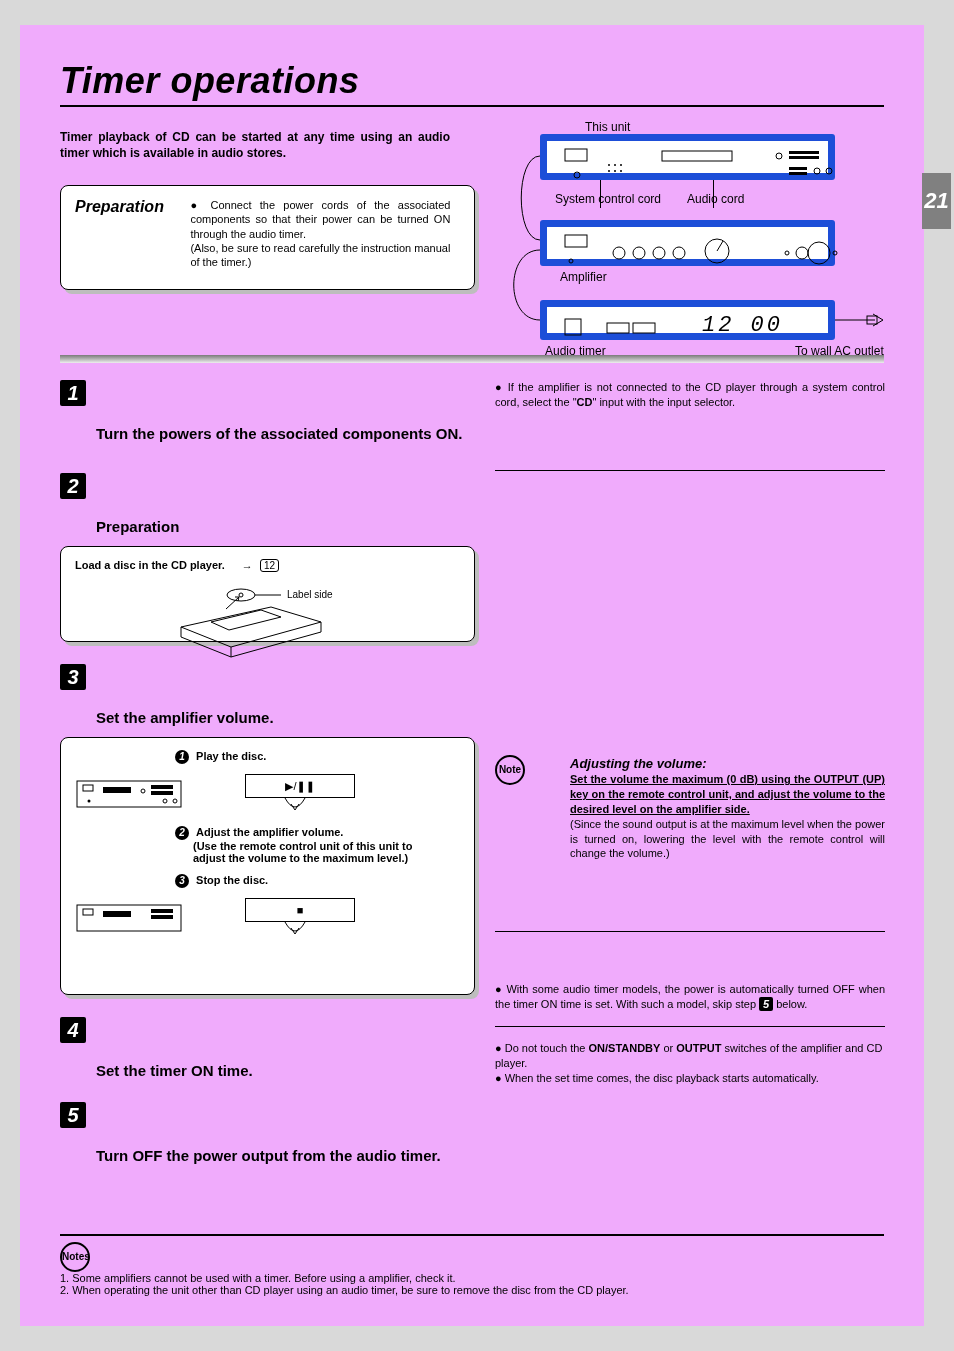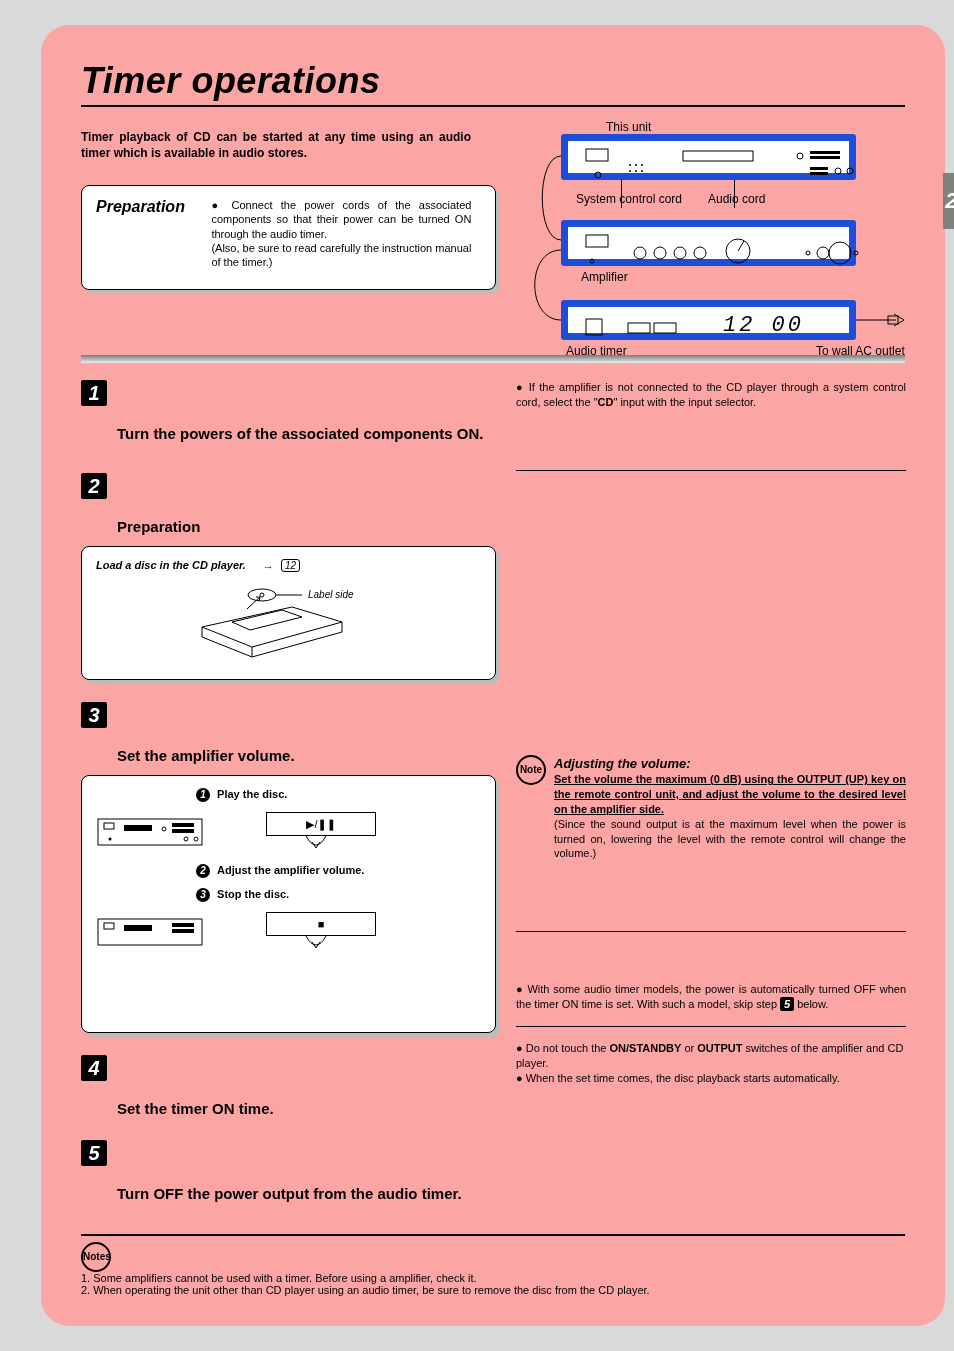--- a/index.html
+++ b/index.html
@@ -1,17 +1,17 @@
 <!DOCTYPE html>
 <html><head>
 <meta charset="utf-8">
 <style>
   * { box-sizing: border-box; margin: 0; padding: 0; }
   html, body { width: 954px; height: 1351px; font-family: Arial, Helvetica, sans-serif; background:#d9d9d9; }
-  .page { position:absolute; left:41px; top:25px; width:904px; height:1301px; background:#fca5a5;border-radius:28px; }
+  .page { position:absolute; left:20px; top:25px; width:904px; height:1301px; background:#f0abfc; }
   .inner { position:relative; width:100%; height:100%; padding:35px 40px 20px 40px; }
   .title { font-size:36px; font-weight:bold; font-style:italic; color:#000; letter-spacing:0.5px; }
   .title-rule { height:2px; background:#000; width:100%; margin-top:3px; }
   .intro { font-size:12px; font-weight:bold; margin-top:22px; width:390px; line-height:1.35; text-align:justify; }
   .side-tab { position:absolute; right:-27px; top:148px; width:29px; height:56px; background:#808080; color:#fff; font-size:22px; font-style:italic; font-weight:bold; display:flex; align-items:center; justify-content:center; }
   .prep-box-wrap { position:absolute; left:40px; top:160px; width:415px; }
   .prep-box { background:#fff; border:1px solid #000; border-radius:8px; padding:12px 12px 20px 14px; box-shadow: 4px 4px 0 #bdbdbd; }
   .prep-head { font-size:16px; font-weight:bold; font-style:italic; display:inline-block; vertical-align:top; }
   .prep-list { display:inline-block; vertical-align:top; margin-left:22px; width:260px; font-size:11px; line-height:1.3; text-align:justify; }
   .prep-list .bul::before { content:"● "; }
@@ -130,21 +130,21 @@
 
       <div class="step-row">
         <span class="stepnum">1</span>
         <span class="step-title">Turn the powers of the associated components ON.</span>
       </div>
 
       <div class="step-row" style="margin-top:30px;">
         <span class="stepnum">2</span>
         <span class="step-title">Preparation</span>
       </div>
-      <div class="content-box" style="height:134px; position:relative;font-style:italic;">
+      <div class="content-box" style="height:96px; position:relative;">
         <span class="small-bold">Load a disc in the CD player.</span>
         <span class="arr" style="margin-left:14px;"></span>
         <span class="pageref">12</span>
         <div style="position:absolute; left:110px; top:30px;">
           <svg width="170" height="90">
             <ellipse cx="70" cy="18" rx="14" ry="6" fill="none" stroke="#000"></ellipse>
             <circle cx="70" cy="18" r="2" fill="none" stroke="#000"></circle>
             <line x1="84" y1="18" x2="110" y2="18" stroke="#000"></line>
             <path d="M10 50 L 100 30 L 150 45 L 60 70 Z" fill="none" stroke="#000"></path>
             <path d="M10 50 L 10 60 L 60 80 L 60 70" fill="none" stroke="#000"></path>
@@ -184,20 +184,21 @@
               </div>
             <svg width="110" height="20">
                 <path d="M40 0 Q 50 18 60 0" fill="none" stroke="#000"></path>
                 <path d="M50 12 L 46 6 M50 12 L54 6" stroke="#000" fill="none"></path>
               </svg>
           </div>
         </div>
         <div style="margin-left:100px; margin-top:8px; width:260px;">
           <span class="mini-num">2</span>
           <span class="small-bold">Adjust the amplifier volume.</span>
+          <div class="small-bold" style="margin-left:18px;">(Use the remote control unit of this unit to adjust the volume to the maximum level.)</div>
         </div>
         <div style="margin-left:100px; margin-top:10px;">
           <span class="mini-num">3</span>
           <span class="small-bold">Stop the disc.</span>
         </div>
         <div style="display:flex; gap:60px; margin-top:10px; align-items:center;">
           <svg width="110" height="38">
               <rect x="2" y="4" width="104" height="26" fill="none" stroke="#000"></rect>
               <rect x="8" y="8" width="10" height="6" fill="none" stroke="#000"></rect>
               <rect x="28" y="10" width="28" height="6" fill="#000"></rect>
@@ -228,21 +229,21 @@
     </div>
 
     <div class="rightcol">
       <div style="text-align:justify;">
         ● <span>If the amplifier is not connected to the CD player through a system control cord, select the "</span><b>CD</b><span>" input with the input selector.</span>
       </div>
       <hr class="hr" style="margin-top:60px;">
 
       <div style="height:270px;"></div>
 
-      <div style="display:flex; align-items:flex-start;">
+      <div style="display:flex; align-items:flex-start;gap:37px;">
         <span class="note-icon">Note</span>
         <div>
           <div style="font-weight:bold; font-style:italic; font-size:13px;">Adjusting the volume:</div>
           <div class="small-bold" style="text-align:justify;text-decoration:underline;">Set the volume the maximum (0 dB) using the OUTPUT (UP) key on the remote control unit, and adjust the volume to the desired level on the amplifier side.</div>
           <div style="text-align:justify;">(Since the sound output is at the maximum level when the power is turned on, lowering the level with the remote control will change the volume.)</div>
         </div>
       </div>
 
       <hr class="hr" style="margin-top:70px;">
 

